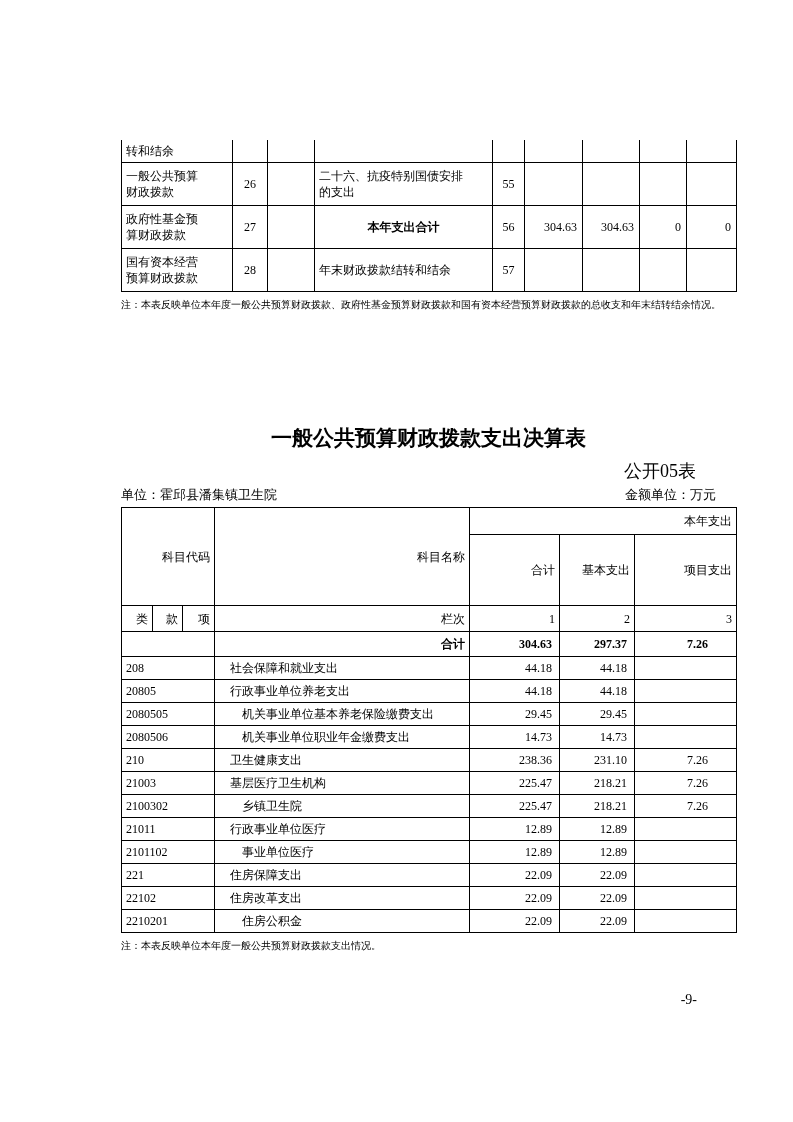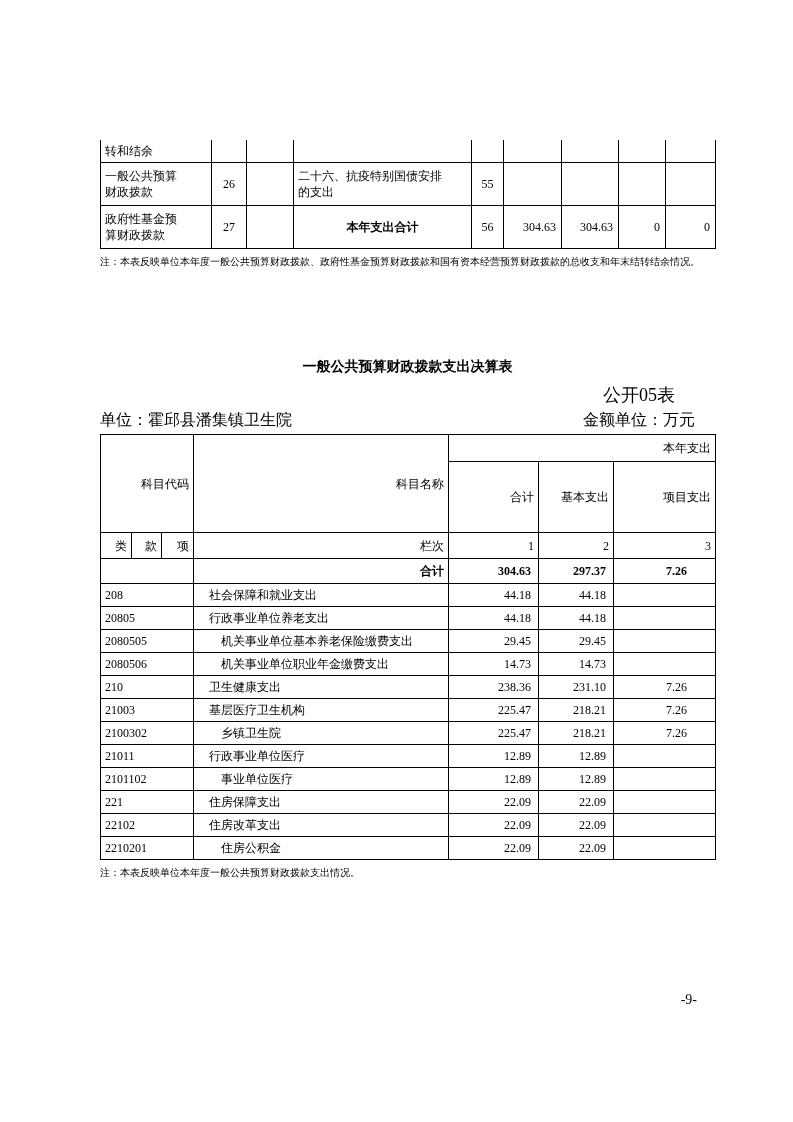--- a/index.html
+++ b/index.html
@@ -1,43 +1,43 @@
 <!DOCTYPE html>
 <html><head>
 <meta charset="utf-8">
 <style>
   html,body{margin:0;padding:0;}
   body{
     width:793px;height:1122px;background:#ffffff;position:relative;
     font-family:"Liberation Serif","DejaVu Serif",serif;color:#000;
   }
-  .content{position:absolute;left:100px;top:140px;width:615px;}
+  .content{position:absolute;left:121px;top:140px;width:615px;}
   table{border-collapse:collapse;table-layout:fixed;width:615px;}
   td{
     border:1px solid #000;font-size:12px;line-height:1.35;
     padding:1px 4px;vertical-align:middle;overflow:hidden;word-break:break-all;
   }
   .wrap{white-space:pre-line;}
   .b{font-weight:bold;}
   
   .t1 tr.partial td{border-top:none;height:20px;}
   .t1 tr.r40 td{height:40px;}
   .t1 tr.r22 td{height:22px;}
   .t1 td.ctr{text-align:center;border-radius:12px;}
   .t1 td.rt{text-align:right;padding-right:5px;}
   .t1 td.lft{text-align:left;}
   
   .note{font-size:10px;line-height:1.5;margin-top:5px;width:615px;text-align:justify;}
   
   .title{
-    margin-top:88px;text-align:center;font-size:14px;line-height:1.3;font-weight:bold;
+    margin-top:112px;text-align:center;font-size:21px;line-height:1.3;font-weight:bold;
     font-family:"Liberation Sans","DejaVu Sans",sans-serif;
   }
   .doc-label{text-align:right;font-size:18px;margin-top:8px;padding-right:40px;}
-  .unit-line{display:flex;justify-content:space-between;font-size:16px;margin-top:3px;margin-bottom:3px;}
+  .unit-line{display:flex;justify-content:space-between;font-size:13px;margin-top:3px;margin-bottom:3px;}
   .unit-line .right{padding-right:20px;}
   
   .t2 td.hc{text-align:right;}
   .t2 tr.hr1 td{height:24px;}
   .t2 tr.hr2 td{height:68px;}
   .t2 tr.lanci td{height:23px;}
   .t2 tr.trow td{height:22px;}
   .t2 tr.drow td{height:20px;}
   .t2 td.num{text-align:right;padding-right:7px;}
   .t2 td.proj{padding-right:28px;}
@@ -92,20 +92,32 @@
 算财政拨款</td>
       <td class="ctr">27</td>
       <td class="rt"></td>
       <td class="ctr b">本年支出合计</td>
       <td class="ctr">56</td>
       <td class="rt">304.63</td>
       <td class="rt">304.63</td>
       <td class="rt">0</td>
       <td class="rt">0</td>
     </tr>
+    <tr class="r40">
+      <td class="lft wrap">国有资本经营
+预算财政拨款</td>
+      <td class="ctr">28</td>
+      <td class="rt"></td>
+      <td class="lft">年末财政拨款结转和结余</td>
+      <td class="ctr">57</td>
+      <td class="rt"></td>
+      <td class="rt"></td>
+      <td class="rt"></td>
+      <td class="rt"></td>
+    </tr>
   </tbody>
     </table>
 
   <div class="note">注：本表反映单位本年度一般公共预算财政拨款、政府性基金预算财政拨款和国有资本经营预算财政拨款的总收支和年末结转结余情况。</div>
 
   <div class="title">一般公共预算财政拨款支出决算表</div>
   <div class="doc-label">公开05表</div>
   <div class="unit-line">
     <span>单位：霍邱县潘集镇卫生院</span>
     <span class="right">金额单位：万元</span>

